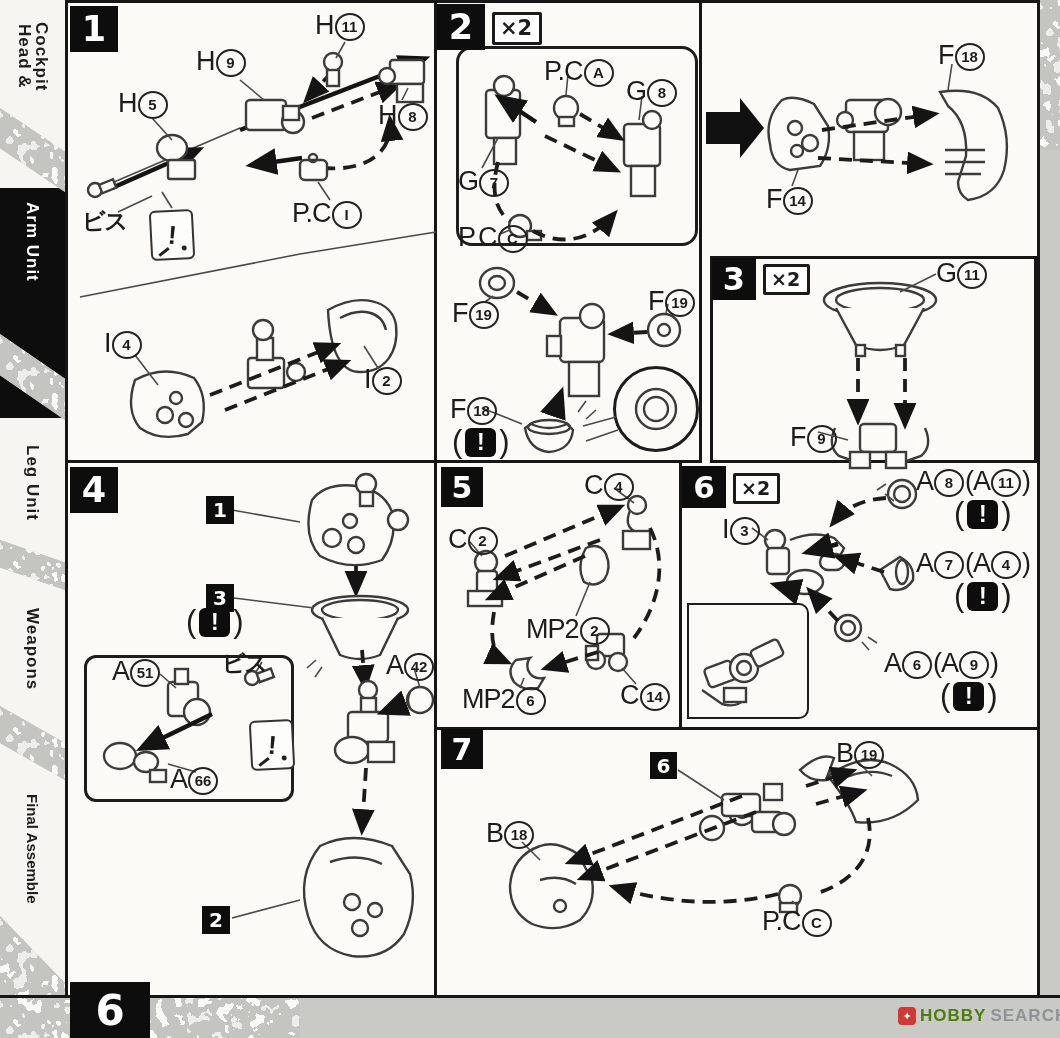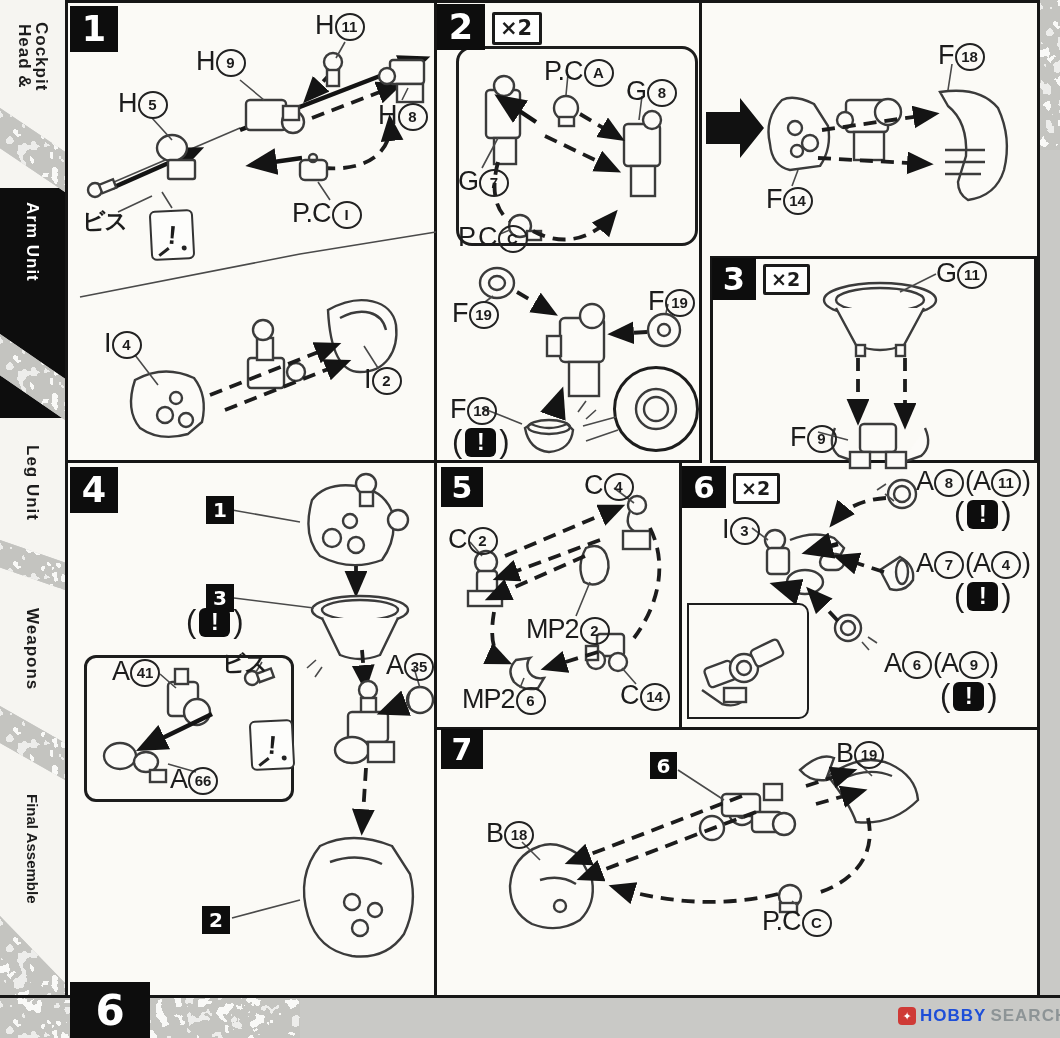--- a/index.html
+++ b/index.html
@@ -48,21 +48,21 @@
   .cbox .bang{font-size:26px;font-weight:900;transform:rotate(8deg);}
   .cbox .dot{position:absolute;right:6px;bottom:7px;width:5px;height:5px;background:#222;border-radius:50%;}
   .cbox .tick{position:absolute;left:5px;bottom:6px;width:12px;height:2.5px;background:#222;transform:rotate(-35deg);}
   
   #pagebox{position:absolute;left:70px;top:982px;width:80px;height:56px;background:#0d0d0d;color:#fff;
            display:flex;align-items:center;justify-content:center;font-size:42px;font-weight:900;z-index:6;
            font-family:"DejaVu Sans",sans-serif;}
   #brand{position:absolute;left:898px;top:1006px;display:flex;align-items:center;gap:4px;z-index:6;}
   #brand .bicon{width:18px;height:18px;background:#cf3a36;border-radius:4px;color:#fff;display:flex;
                 align-items:center;justify-content:center;font-size:11px;}
-  #brand .hobby{color:#1d4ed8;font-weight:800;font-size:17px;letter-spacing:1px;}
+  #brand .hobby{color:#4d7c0f;font-weight:800;font-size:17px;letter-spacing:1px;}
   #brand .search{color:#8d9496;font-weight:800;font-size:17px;letter-spacing:1px;}
   .strip{z-index:5;}
 </style>
 </head>
 <body>
 
 <div id="page">
 
   <svg width="0" height="0" style="position:absolute" aria-hidden="true">
     <defs>
@@ -422,33 +422,33 @@
 
   <div class="ref" style="left:206px;top:496px;">1</div>
   <div class="ref" style="left:206px;top:584px;">3</div>
   <div class="warn" style="left:186px;top:604px;">
       <span class="par">(</span>
       <span class="wbox">!</span>
       <span class="par">)</span>
     </div>
   <div class="plabel" style="left:112px;top:656px;">
       <span class="seg">A</span>
-      <span class="circ">41</span>
+      <span class="circ">51</span>
     </div>
   <div class="plabel" style="left:222px;top:648px;">
       <span class="seg jp">ビス</span>
     </div>
   <div class="cbox" style="left:250px;top:720px;">
       <span class="bang">!</span>
       <span class="dot"></span>
       <span class="tick"></span>
     </div>
   <div class="plabel" style="left:386px;top:650px;">
       <span class="seg">A</span>
-      <span class="circ">35</span>
+      <span class="circ">42</span>
     </div>
   <div class="plabel" style="left:170px;top:764px;">
       <span class="seg">A</span>
       <span class="circ">66</span>
     </div>
   <div class="ref" style="left:202px;top:906px;">2</div>
 
   <div class="plabel" style="left:584px;top:470px;">
       <span class="seg">C</span>
       <span class="circ">4</span>

